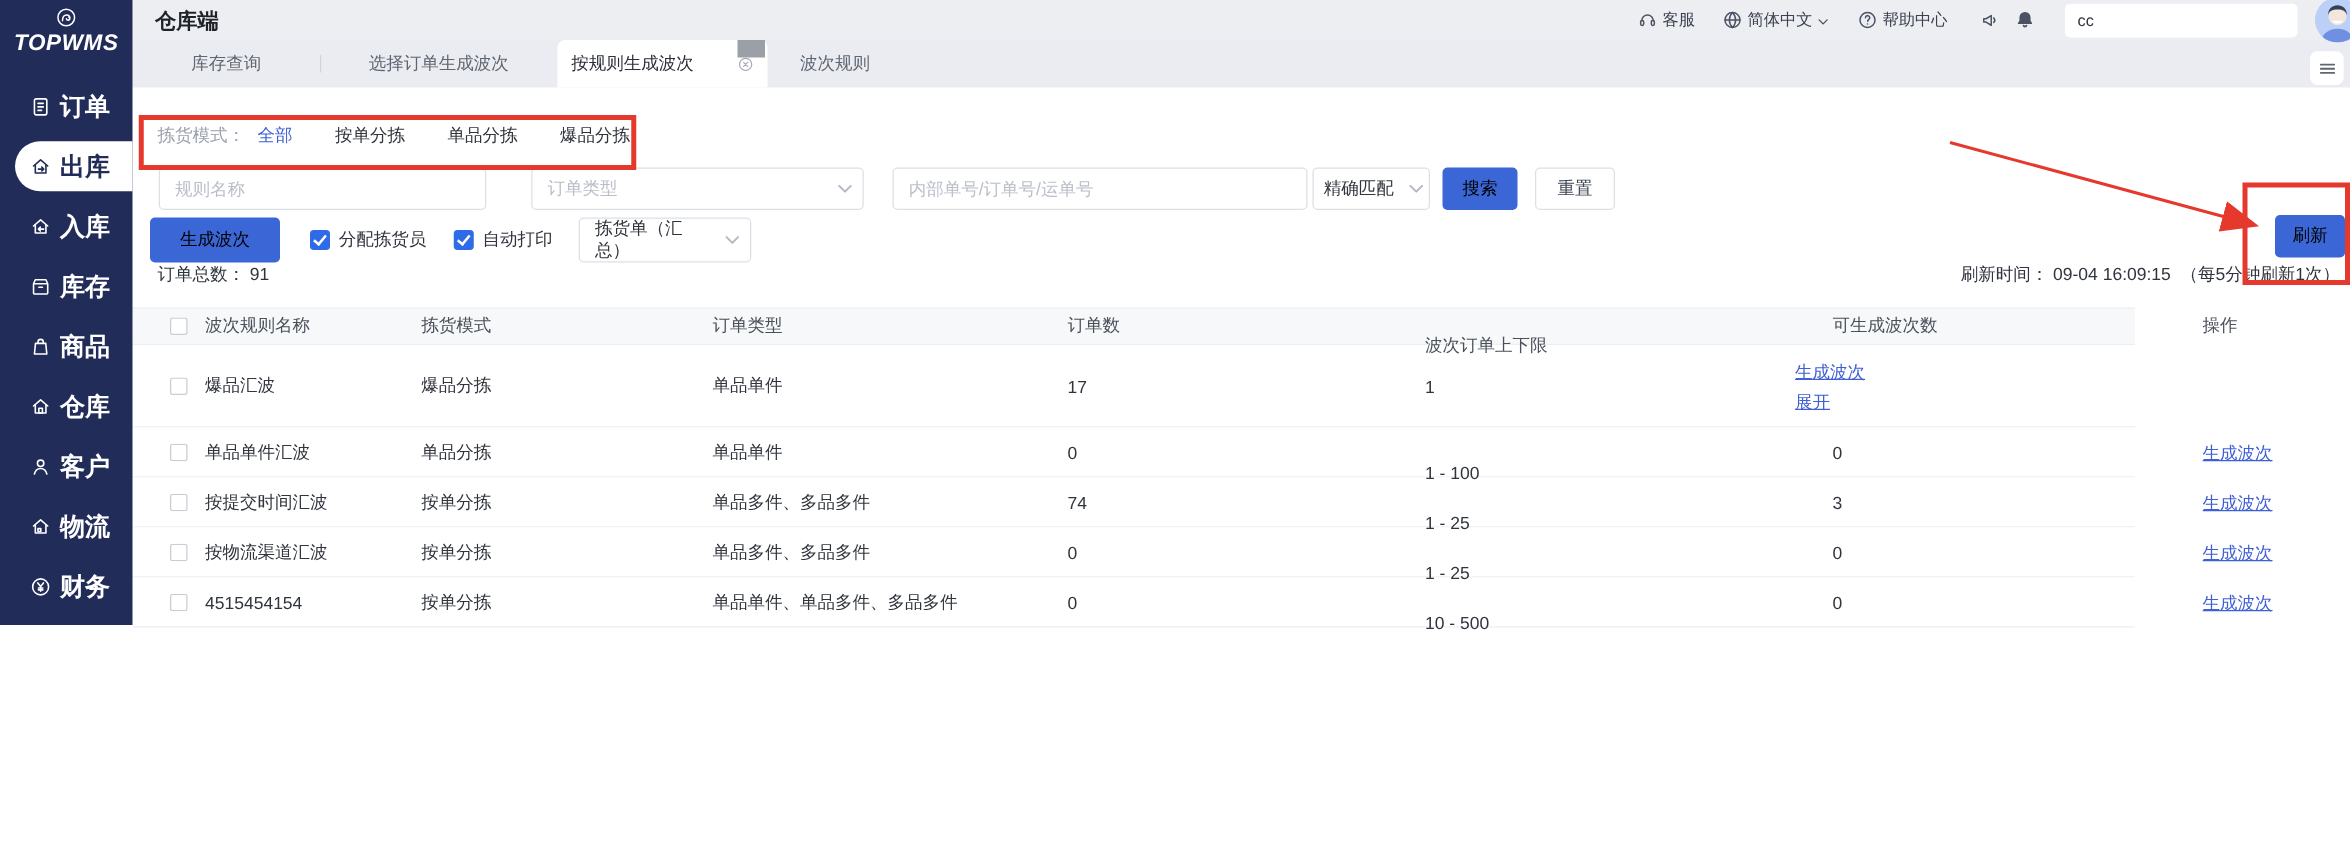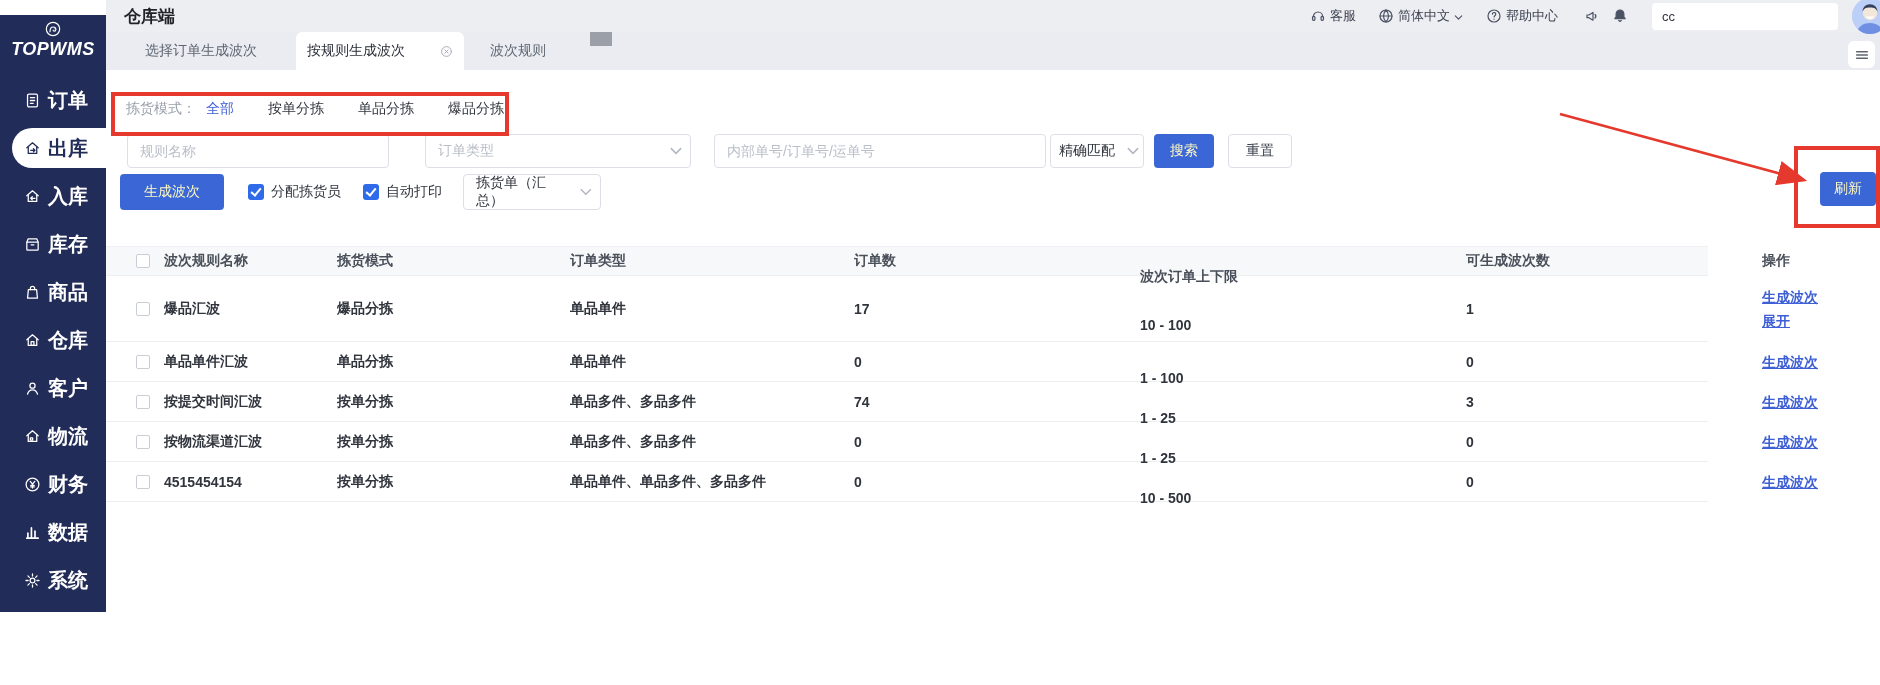--- a/index.html
+++ b/index.html
@@ -5,21 +5,21 @@
   :root{
     --navy:#212c58; --accent:#3b67d6; --cbblue:#2f6be8; --link:#3f60d5;
     --red:#e5392d; --bar:#eaecf1; --ink:#30343c; --grey:#9aa1ac; --ph:#b9bec8;
   }
   *{box-sizing:border-box; margin:0; padding:0;}
   html,body{width:1880px; height:685px; overflow:hidden;}
   body{font-family:"Liberation Sans","DejaVu Sans",sans-serif; font-size:14px; color:var(--ink); background:#fff;}
   .page{position:relative; width:1880px; height:685px; background:#fff;}
 
   
-  .sidebar{position:absolute; left:0; top:15px; width:106px; height:597px; background:var(--navy); z-index:10;}
+  .sidebar{position:absolute; left:0; top:0; width:106px; height:500px; background:var(--navy); z-index:10;}
   .logo{display:flex; flex-direction:column; align-items:center; padding-top:6px; color:#fff;}
   .logo svg{width:42px; height:42px;}
   .brand{font-style:italic; font-weight:bold; font-size:18px; letter-spacing:.5px; margin-top:2px;}
   .side-nav{margin-top:16px;}
   .side-item{height:48px; display:flex; align-items:center; padding-left:24px; color:#fff; font-size:20px; font-weight:bold; cursor:pointer;}
   .side-item svg{width:17px; height:17px; margin-right:7px; flex:none;}
   .side-item.active{background:#fff; color:var(--navy); height:40px; margin:4px 0 4px 12px; padding-left:12px; border-radius:22px 0 0 22px;}
 
   
   .tophdr{position:absolute; left:106px; top:0; width:1774px; height:32px; background:#eceef2; display:flex; align-items:center; z-index:5;}
@@ -58,41 +58,41 @@
   .inp input{border:none; outline:none; width:100%; font-size:14px; color:var(--ink); font-family:inherit;}
   .inp input::placeholder{color:var(--ph);}
   .sel-box{justify-content:space-between; cursor:pointer;}
   .sel-box .val{color:var(--ink);} .sel-box .val.ph{color:var(--ph);}
   .sel-box svg{width:12px; height:12px; color:#b3b8c2; flex:none; margin-left:6px;}
   #rule-input{left:21px; width:262px;}
   #type-select{left:319px; width:266px;}
   #orderno-input{left:608px; width:332px;}
   #match-select{left:944px; width:94px; padding:0 8px;}
   .btn{position:absolute; top:64px; height:34px; border-radius:4px; font-size:14px; display:flex; align-items:center; justify-content:center; cursor:pointer; font-family:inherit;}
-  .btn.blue{background:var(--accent); color:#fef9c3; border:none;}
+  .btn.blue{background:var(--accent); color:#000000; border:none;}
   .btn.plain{background:#fff; color:#3c4250; border:1px solid #dcdfe6;}
   #search-btn{left:1048px; width:60px;}
   #reset-btn{left:1122px; width:64px;}
 
   .toolbar{position:absolute; left:14px; top:104px; height:36px; display:flex; align-items:center;}
   #gen-btn{position:static; height:36px; width:104px;}
   .cb-group{display:flex; align-items:center; cursor:pointer;}
   .cb{width:16px; height:16px; border-radius:3px; background:var(--cbblue); margin-right:7px; position:relative; flex:none;}
   .cb::after{content:""; position:absolute; left:5px; top:2px; width:4px; height:8px; border:solid #fff; border-width:0 2px 2px 0; transform:rotate(40deg);}
   #picklist-select{position:static; height:36px; width:138px;}
   .mL24{margin-left:24px;} .mL22{margin-left:22px;} .mL10{margin-left:21px;}
 
   #refresh-btn{left:1714px; top:102px; width:56px; height:34px;}
 
   .summary{position:absolute; left:0; top:139px; width:100%; height:22px; display:flex; align-items:center;}
   .summary .left{padding-left:20px; color:#30343c;}
   .summary .right{margin-left:auto; padding-right:8px; color:#30343c;}
 
   
-  .tbl{position:absolute; left:0; top:176px; width:1602px;font-weight:bold;}
+  .tbl{position:absolute; left:0; top:176px; width:1602px;}
   .trow{display:flex; border-bottom:1px solid #eceef1; align-items:center; background:#fff;}
   .trow.head{background:#f7f8fa; border-top:1px solid #eef0f3; height:30px; color:#4a505a;}
   .trow.body{height:40px;}
   .trow.tall{height:66px;}
   .tc{flex:none; overflow:hidden; white-space:nowrap;}
   .c0{width:58px; display:flex; align-items:center;}
   .c1{width:173px;} .c2{width:233px;} .c3{width:284px;} .c4{width:286px;}
   .c5{width:326px;margin-top:32px;} .c6{width:296px;} .c7{width:118px;}
   .rowcb{width:14px; height:14px; border:1px solid #c9cdd4; border-radius:2px; background:#fff; margin-left:30px; cursor:pointer;}
   a.op{color:var(--link); text-decoration:underline; cursor:pointer; display:block; line-height:24px;}
@@ -293,20 +293,23 @@
           <circle cx="18" cy="15" r="7.2" fill="#f3e6db"></circle>
           <path d="M10.5 14c0-5 3.3-7.8 7.5-7.8s7.5 2.8 7.5 7.8c-1-3-3-4.4-7.5-4.4s-6.5 1.4-7.5 4.4z" fill="#343f5c"></path>
           <path d="M13.5 18.5c1.2 1.5 2.7 2.3 4.5 2.3s3.3-.8 4.5-2.3z" fill="#fff"></path>
         </svg>
       </div>
     </div>
   </div>
 
   <div class="tabrow">
     <div id="tabs" style="display:flex; height:38px;">
+        <div class="tab" style="width: 150px;">
+          <span>库存查询</span>
+        </div>
         <div class="tab" style="width: 190px;">
           <span>选择订单生成波次</span>
         </div>
         <div class="tab active" style="width: 168px; gap: 29px;">
           <span>按规则生成波次</span>
           <span class="close">
             <svg viewBox="0 0 24 24" fill="none" stroke="currentColor" stroke-width="1.8" stroke-linecap="round" stroke-linejoin="round" style="width:100%;height:100%;display:block;">
               <circle cx="12" cy="12" r="9"></circle>
               <path d="m9 9 6 6m0-6-6 6"></path>
             </svg>
@@ -378,20 +381,24 @@
         <span style="display: inline-block; width: 16px; height: 16px;">
             <svg viewBox="0 0 24 24" fill="none" stroke="currentColor" stroke-width="1.8" stroke-linecap="round" stroke-linejoin="round" style="width:100%;height:100%;display:block;">
               <path d="M5 8.5l7 7 7-7" stroke-width="2.4"></path>
             </svg>
           </span>
       </div>
     </div>
 
     <button class="btn blue" id="refresh-btn">刷新</button>
 
+    <div class="summary">
+      <span class="left"><span>订单总数：</span> <span>91</span></span>
+      <span class="right"><span>刷新时间：</span>&nbsp;<span>09-04 16:09:15</span>&nbsp;&nbsp;<span>（每5分钟刷新1次）</span></span>
+    </div>
 
     <div class="tbl" id="wave-table">
         <div class="trow head">
           <div class="tc c0">
             <span class="rowcb"></span>
           </div>
           <div class="tc c1">波次规则名称</div>
           <div class="tc c2">拣货模式</div>
           <div class="tc c3">订单类型</div>
           <div class="tc c4">订单数</div>
@@ -400,21 +407,20 @@
           <div class="tc c7">操作</div>
         </div>
         <div class="trow body tall">
           <div class="tc c0">
             <span class="rowcb"></span>
           </div>
           <div class="tc c1">爆品汇波</div>
           <div class="tc c2">爆品分拣</div>
           <div class="tc c3">单品单件</div>
           <div class="tc c4">17</div>
-          <div class="tc c5">10 - 100</div>
           <div class="tc c6">1</div>
           <div class="tc c7">
             <a class="op">生成波次</a>
             <a class="op">展开</a>
           </div>
         </div>
         <div class="trow body">
           <div class="tc c0">
             <span class="rowcb"></span>
           </div>

